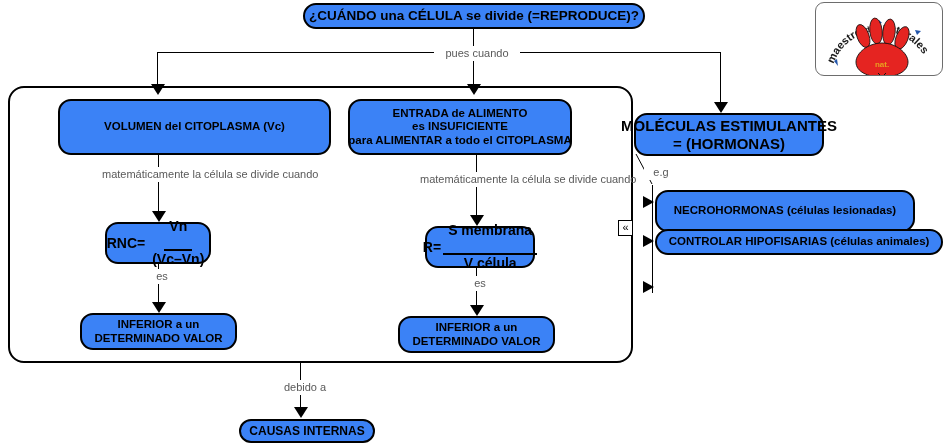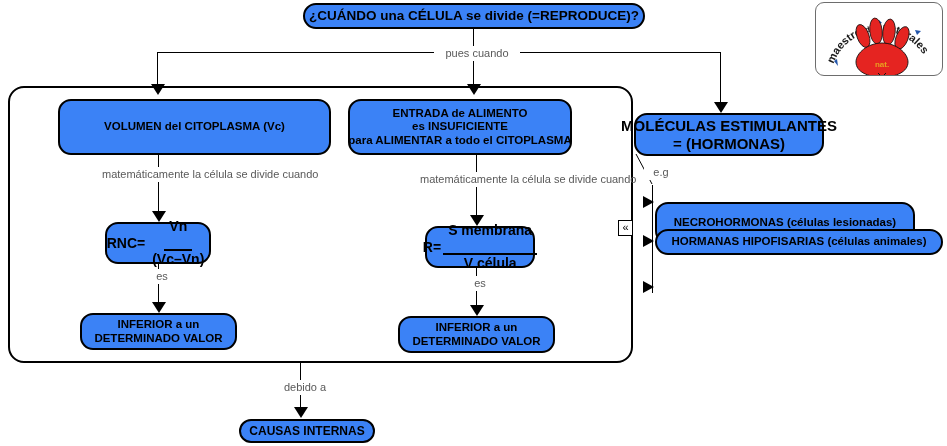--- a/index.html
+++ b/index.html
@@ -242,27 +242,27 @@
   </div>
 
   <svg class="diag" style="left:630px;top:152px;width:30px;height:36px;">
     <line x1="6" y1="2" x2="22" y2="32" stroke="#000" stroke-width="1"></line>
   </svg>
   <div class="link-label" style="left:644px;top:165px;width:26px;">e.g</div>
 
   <div class="vline" style="left:652px;top:185px;height:108px;"></div>
 
   <div class="arrow-r" style="left:643px;top:196px;"></div>
-  <div class="node" style="left:655px;top:190px;width:260px;height:42px;font-size:11.5px;margin-top:12px;">
+  <div class="node" style="left:655px;top:190px;width:260px;height:42px;font-size:11.5px;">
     <span class="node-lines">NECROHORMONAS (células lesionadas)</span>
   </div>
 
   <div class="arrow-r" style="left:643px;top:235px;"></div>
   <div class="node" style="left:655px;top:229px;width:288px;height:26px;font-size:11.5px;">
-    <span class="node-lines">HORMANAS HIPOFISARIAS (células animales)</span>
+    <span class="node-lines">CONTROLAR HIPOFISARIAS (células animales)</span>
   </div>
 
   <div class="arrow-r" style="left:643px;top:281px;"></div>
 
   <div class="vline" style="left:300px;top:363px;height:45px;"></div>
   <div class="link-label" style="left:272px;top:380px;width:58px;">debido a</div>
   <div class="arrow-d" style="left:294px;top:407px;"></div>
 
   <div class="node" style="left:239px;top:419px;width:136px;height:24px;font-size:12px;">
     <span class="node-lines">CAUSAS INTERNAS</span>

